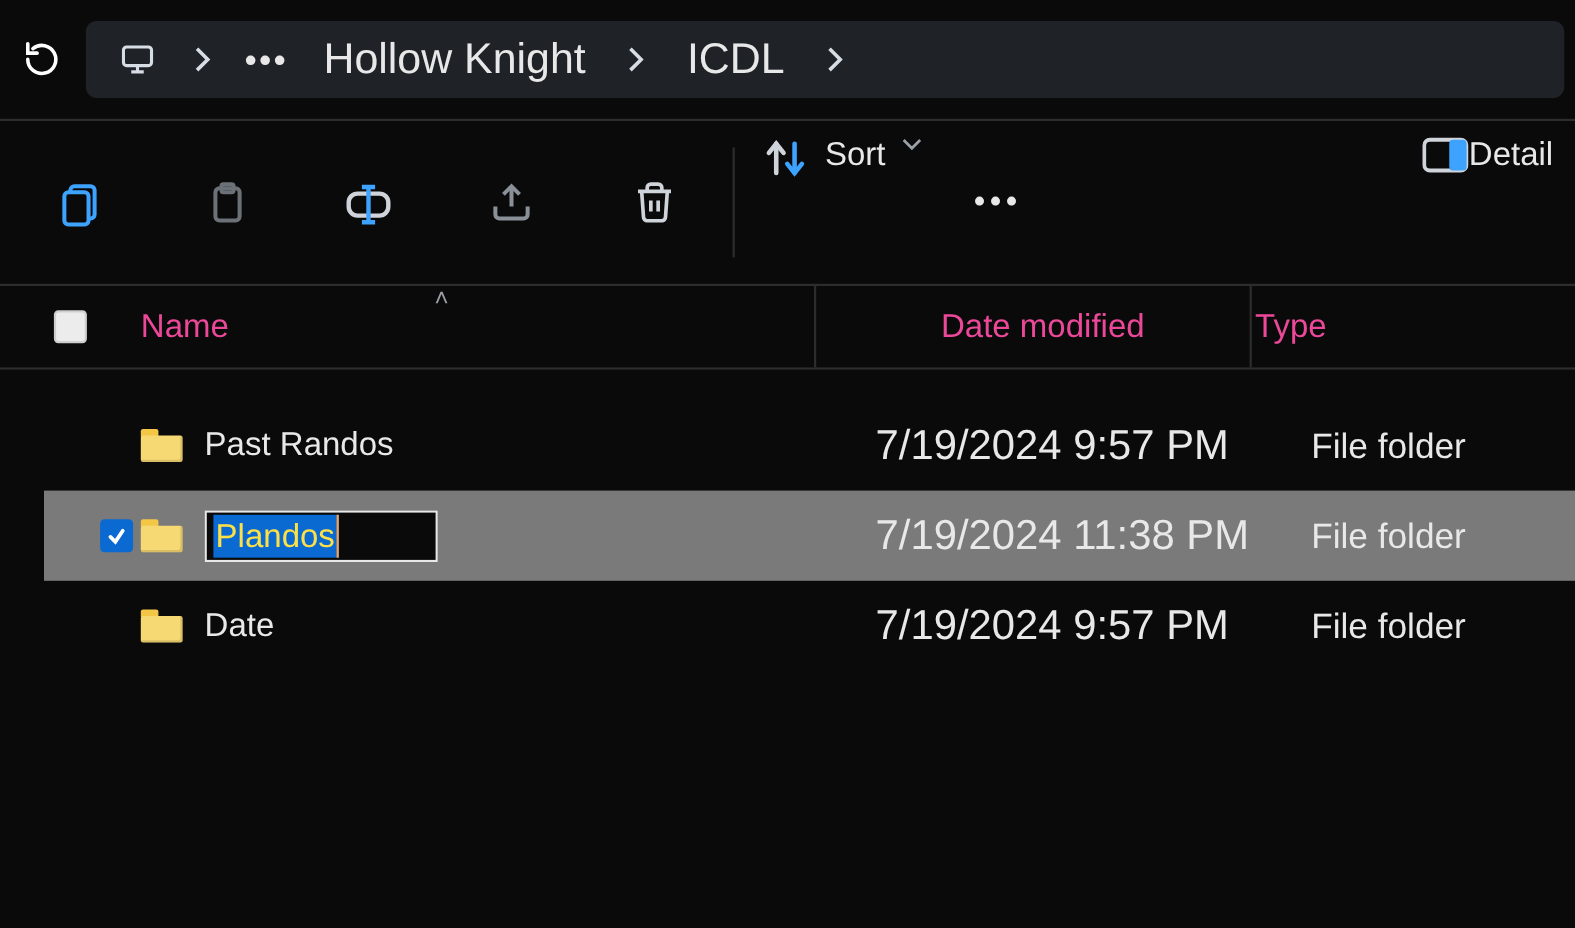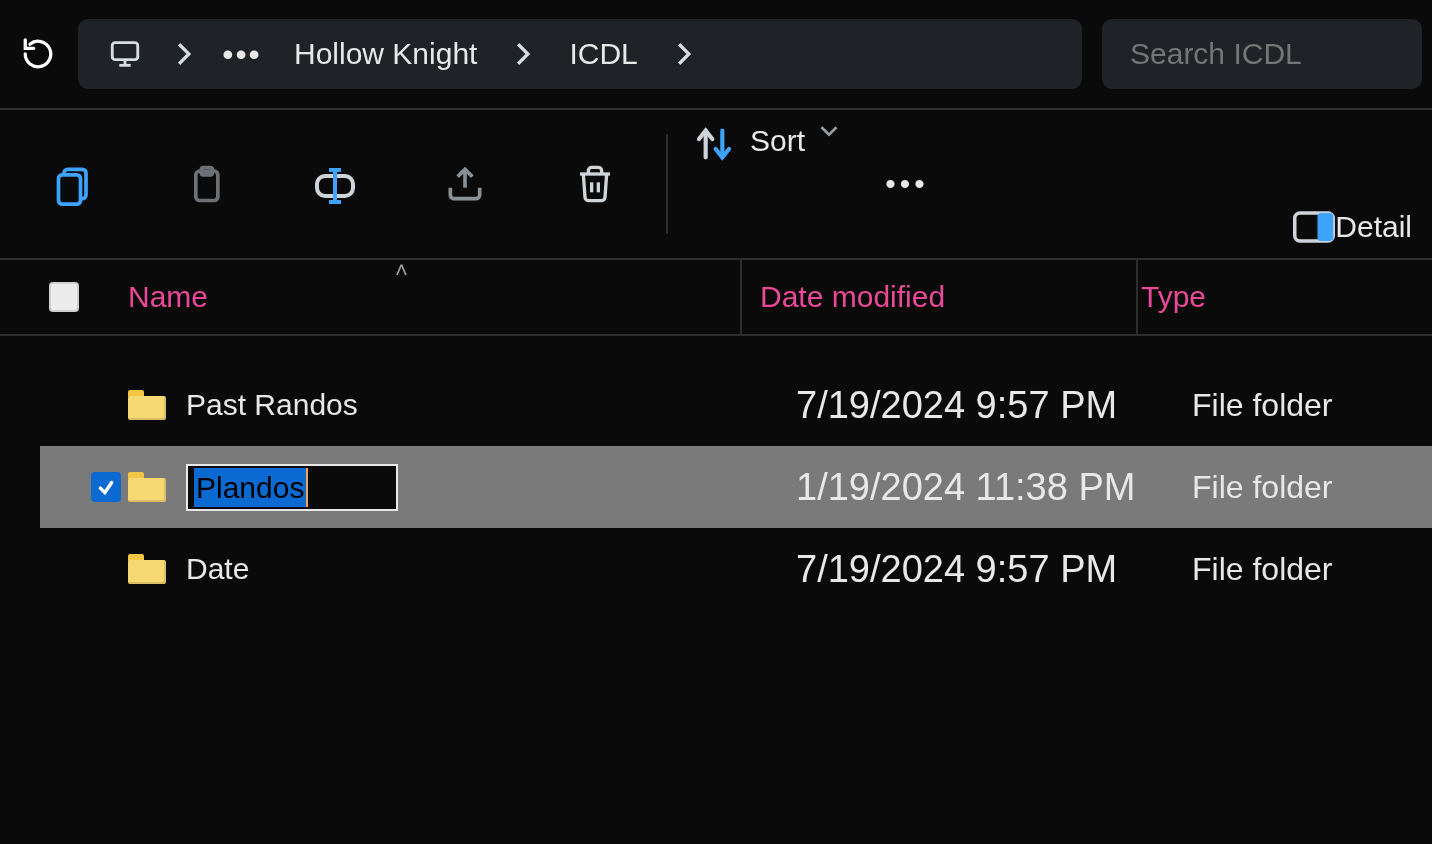--- a/index.html
+++ b/index.html
@@ -37,21 +37,21 @@
     border-radius: 10px;
     height: 70px;
     padding: 0 28px;
     gap: 28px;
   }
   .bc-icon, .bc-chevron, .bc-ellipsis, .bc-seg {
     display: flex; align-items: center; justify-content: center;
     color: #e8e8e8;
     cursor: pointer;
   }
-  .bc-seg { font-size: 30px; padding: 0 6px; }
+  .bc-seg { font-size: 39px; padding: 0 6px; }
   .bc-chevron { width: 24px; }
   .bc-ellipsis { font-size: 32px; letter-spacing: 2px; width: 36px; }
   .search-bar {
     width: 320px;
     height: 70px;
     background: #1f2328;
     border-radius: 10px;
     display: flex;
     align-items: center;
     padding: 0 28px;
@@ -83,21 +83,21 @@
   .sort-btn {
     display: flex; align-items: flex-start; gap: 14px;
     cursor: pointer; padding: 0 18px; height: 120px;
   }
   .sort-label { font-size: 30px; }
   .more-btn {
     width: 100px; display: flex; align-items: center; justify-content: center;
     font-size: 30px; letter-spacing: 4px; cursor: pointer;
   }
   .view-btn {
-    margin-left: auto; display: flex; align-items: flex-end; 
+    margin-left: auto; display: flex; align-items: flex-start; 
     cursor: pointer; padding: 0 10px 0 24px; height: 120px;
   }
   .view-label { font-size: 30px; }
 
   
   .cols {
     display: flex;
     align-items: center;
     height: 76px;
     background: #0a0a0a;
@@ -116,21 +116,21 @@
     display: flex;
     justify-content: center;
   }
   .cbox {
     width: 30px; height: 30px;
     border: 2px solid #cfcfcf;
     border-radius: 4px;
     background: #ececec;
   }
   .col-name { flex: 0 0 612px; }
-  .col-date { flex: 0 0 396px; border-left: 2px solid #2d2d2d; padding-left: 18px; height: 100%; display:flex; align-items:center;}
+  .col-date { flex: 0 0 396px; border-left: 2px solid #2d2d2d; padding-left: 18px; height: 100%; display:flex; align-items:center;justify-content:center;}
   .col-type { flex: 1; border-left: 2px solid #2d2d2d; padding-left: 3px; height:100%; display:flex; align-items:center;}
   .col-label { font-size: 30px; color: #ec4899; }
 
   
   .rows { padding-top: 28px; }
   .row {
     display: flex;
     align-items: center;
     height: 82px;
     padding-left: 44px;
@@ -153,21 +153,21 @@
   .rename-input {
     background: #0a0a0a;
     border: 2px solid #e8e8e8;
     padding: 2px 6px;
     width: 212px;
     display: inline-flex;
     align-items: center;
   }
   .rename-text {
     background: #0a6ad1;
-    color: #000000;
+    color: #fde047;
     font-size: 30px;
     padding: 0 2px;
     border-right: 2px solid #f5a259;
     line-height: 1.3;
   }
   .folder-icon {
     width: 38px; height: 30px; position: relative;
   }
   .folder-icon .tab {
     position:absolute; top:0; left:0;
@@ -213,23 +213,20 @@
         </svg>
     </span>
     <span class="bc-seg">ICDL</span>
     <span class="bc-chevron">
       <svg width="18" height="26" viewBox="0 0 10 16" fill="none" stroke="#d6dde4" stroke-width="2">
           <polyline points="2,2 8,8 2,14"></polyline>
         </svg>
     </span>
   </div>
 
-  <div class="search-bar">
-    <input placeholder="Search ICDL" style="">
-  </div>
 </div>
 
 <div class="toolbar">
   <div class="tbtn">
     <svg width="44" height="48" viewBox="0 0 24 24" fill="none">
       <rect x="6" y="4" width="12" height="16" rx="2" stroke="#3ea3ff" stroke-width="2"></rect>
       <rect x="3" y="7" width="12" height="16" rx="2" stroke="#3ea3ff" stroke-width="2" fill="#0a0a0a"></rect>
     </svg>
   </div>
   <div class="tbtn">
@@ -330,21 +327,21 @@
       </div>
       <div class="cell-icon">
         <div class="folder-icon">
           <div class="tab"></div>
           <div class="body"></div>
         </div>
       </div>
       <div class="cell-name"><span class="rename-input">
           <span class="rename-text">Plandos</span>
         </span></div>
-      <div class="cell-date">1/19/2024 11:38 PM</div>
+      <div class="cell-date">7/19/2024 11:38 PM</div>
       <div class="cell-type">File folder</div>
     </div>
     <div class="row">
       <div class="cell-check"></div>
       <div class="cell-icon">
         <div class="folder-icon">
           <div class="tab"></div>
           <div class="body"></div>
         </div>
       </div>

